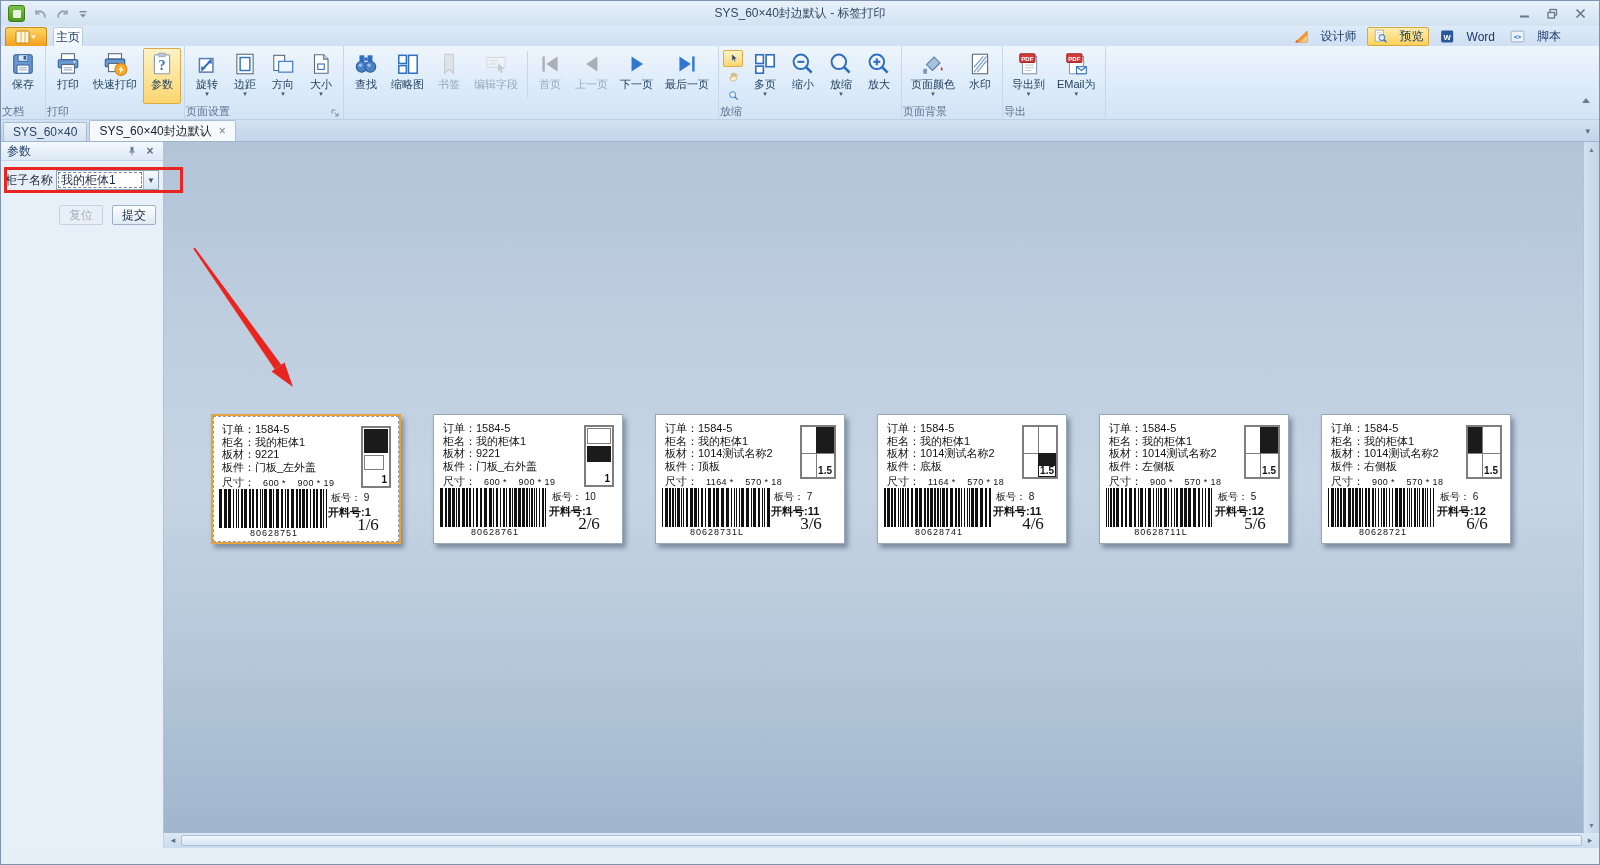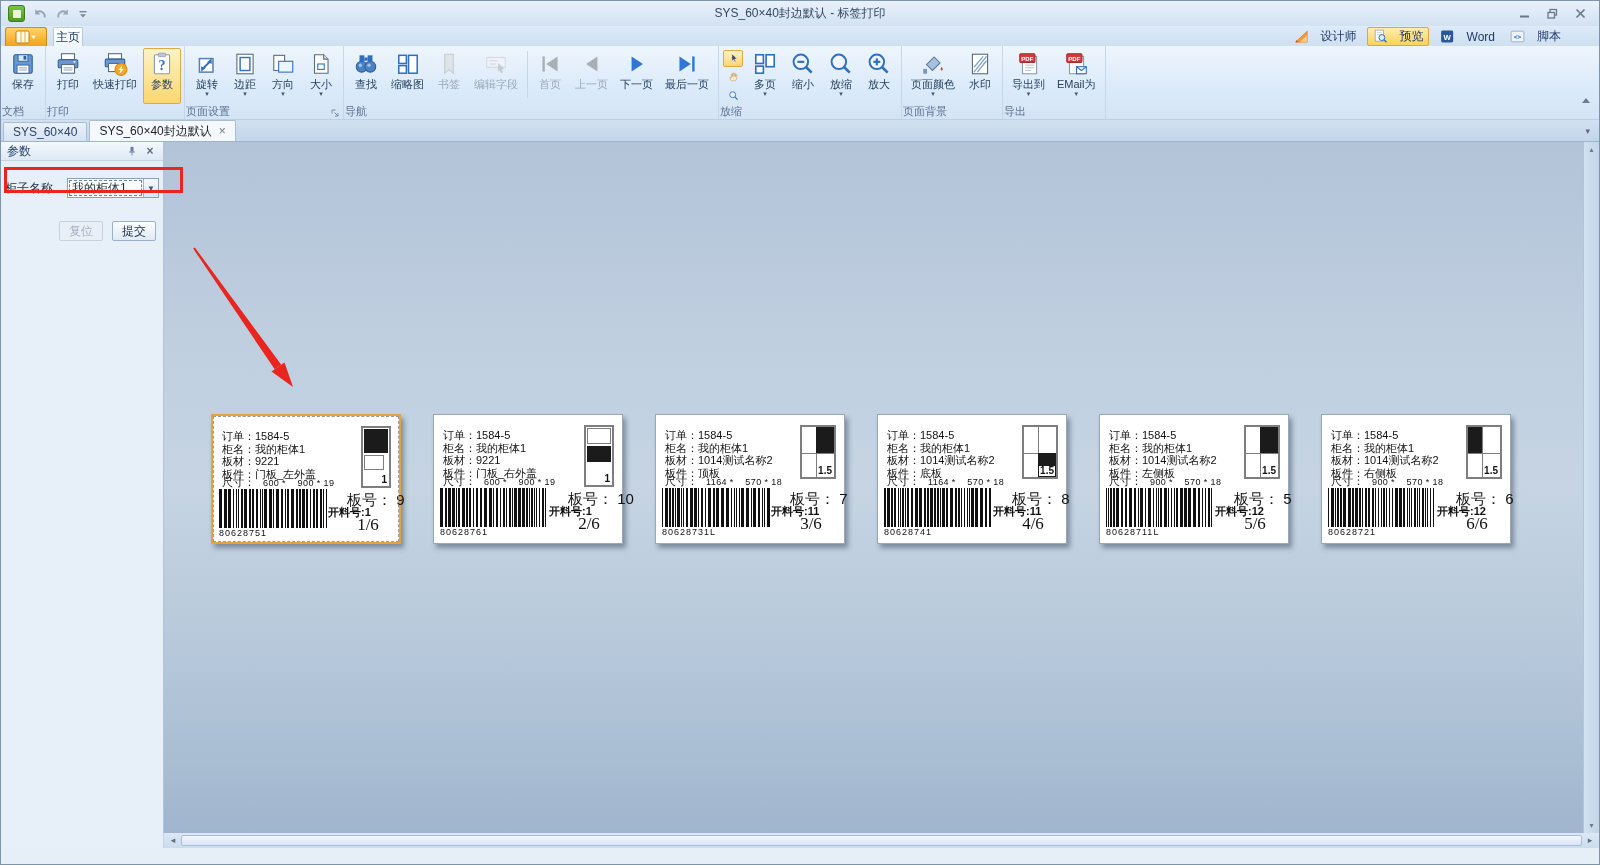--- a/index.html
+++ b/index.html
@@ -61,42 +61,42 @@
   .dtab-x{font-size:12px;color:#707d8c;margin-left:7px;line-height:10px}
   .dtab-drop{margin-left:auto;margin-right:9px;font-size:9px;color:#5b6c80;align-self:center}
 
   
   .main{height:691px;display:flex}
   .sidepanel{width:163px;background:#e7eff8;border-right:1px solid #b3c2d4;display:flex;flex-direction:column}
   .sp-header{height:19px;background:linear-gradient(#f3f8fd,#dde9f5);border-bottom:1px solid #c6d5e5;font-size:12px;color:#2c4a6e;display:flex;align-items:center;padding:0 6px}
   .sp-ico{margin-left:auto;width:14px;height:14px;display:inline-flex;align-items:center;justify-content:center;color:#5b6c80}
   .sp-ico svg{width:12px;height:12px}
   .sp-ico.x{margin-left:4px;font-size:12px;font-weight:bold}
-  .sp-row{display:flex;align-items:center;gap:14px;margin-top:9px;padding:8px 4px;font-size:12px;color:#1c2c3e}
+  .sp-row{display:flex;align-items:center;gap:3px;margin-top:9px;padding:0 4px;font-size:12px;color:#1c2c3e}
   .sp-label{white-space:nowrap}
   .combo{flex:1;height:20px;background:#fff;border:1px solid #8aa0bb;display:flex;align-items:center}
   .combo-val{flex:1;height:16px;line-height:15px;margin:1px;padding:0 2px;font-size:12px;border:1px dashed #76869a;white-space:nowrap;overflow:hidden}
   .combo-btn{width:15px;height:18px;background:linear-gradient(#f5fafe,#d7e6f5);border-left:1px solid #9db4cf;display:flex;align-items:center;justify-content:center;font-size:8px;color:#44566e}
   .sp-btns{display:flex;justify-content:flex-end;gap:9px;margin-top:15px;padding-right:7px}
   .btn{width:44px;height:20px;font-size:12px;display:flex;align-items:center;justify-content:center;border-radius:2px;background:linear-gradient(#fbfdfe,#e0eaf6);border:1px solid #9db0c8;color:#1c2c3e}
   .btn.disabled{background:#e9eff6;border-color:#c6d2e2;color:#a4b2c4}
 
   .preview{flex:1;position:relative;background:linear-gradient(180deg,#b3c3d8 0%,#bfcfe0 28%,#c6d4e3 50%,#b6c8da 74%,#a0b6ce 100%);overflow:hidden}
   .cards{position:absolute;left:47px;top:272px;display:flex;gap:32px}
 
   .card{position:relative;flex:0 0 auto;width:190px;height:130px;background:#fff;border:1px solid #9aa7b5;box-shadow:3px 4px 5px rgba(40,55,80,.45);color:#111}
   .card.sel{border:2px solid #e6a23c}
   .card.sel::after{content:"";position:absolute;inset:0;border:1px dashed #9a9a9a;pointer-events:none}
-  .c-rows{position:absolute;left:9px;top:14px}
+  .c-rows{position:absolute;left:9px;top:7px}
   .c-row{font-size:11px;line-height:12.5px;white-space:nowrap}
   .c-size{position:absolute;left:9px;top:59px;font-size:11px;white-space:nowrap}
   .c-dims{font-size:9px;white-space:pre;margin-left:8px;letter-spacing:.4px}
   .c-bar{position:absolute;left:6px;top:73px;width:110px;height:39px;fill:#101010;shape-rendering:crispEdges}
-  .c-barnum{position:absolute;left:6px;top:112px;width:110px;font-size:9px;letter-spacing:1px}
-  .c-bn{position:absolute;left:134px;top:75px;font-size:15px;white-space:nowrap}
+  .c-barnum{position:absolute;left:6px;top:112px;width:110px;text-align:center;font-size:9px;letter-spacing:1px}
+  .c-bn{position:absolute;left:118px;top:75px;font-size:10px;white-space:nowrap}
   .c-cn{position:absolute;left:115px;top:89px;font-size:11px;font-weight:bold;white-space:nowrap}
   .c-page{position:absolute;left:130px;top:99px;width:50px;text-align:center;font-family:"Liberation Serif","DejaVu Serif",serif;font-size:17px}
   .c-diag{position:absolute;right:8px;top:10px;border:2px solid #7e7e7e;background:#fff}
   .c-diag.dg-s{width:30px;height:62px}
   .c-diag.dg-g{width:36px;height:54px}
   .c-diag i,.c-diag b{position:absolute;display:block}
   .dgD{background:#1b1b1b}
   .dgW{background:#fff;border:1px solid #7e7e7e}
   .dgV{left:45%;top:0;bottom:0;width:1px;background:#7e7e7e}
   .dgH{top:52%;left:0;right:0;height:1px;background:#7e7e7e}
@@ -411,21 +411,20 @@
           <div class="rbtn">
             <span class="ricon">
               <svg viewBox="0 0 24 24">
                 <path d="M5 5 L15.5 12 5 19z" fill="#2f77d1"></path>
                 <rect x="16.8" y="5" width="2.2" height="14" fill="#2f77d1"></rect>
               </svg>
             </span>
             <span class="rlabel">最后一页</span>
           </div>
         </div>
-        <div class="rcaption">导航</div>
       </div>
       <div class="rgroup">
         <div class="ritems">
           <div class="tools">
             <span class="tool active">
               <svg viewBox="0 0 24 24">
                 <path d="M9 3.5 V17 l3.2-3.2 2 4.8 2-.9 -2-4.7 4.4-.4z" fill="#3c4a5c" stroke="#fff" stroke-width=".7"></path>
               </svg>
             </span>
             <span class="tool">

